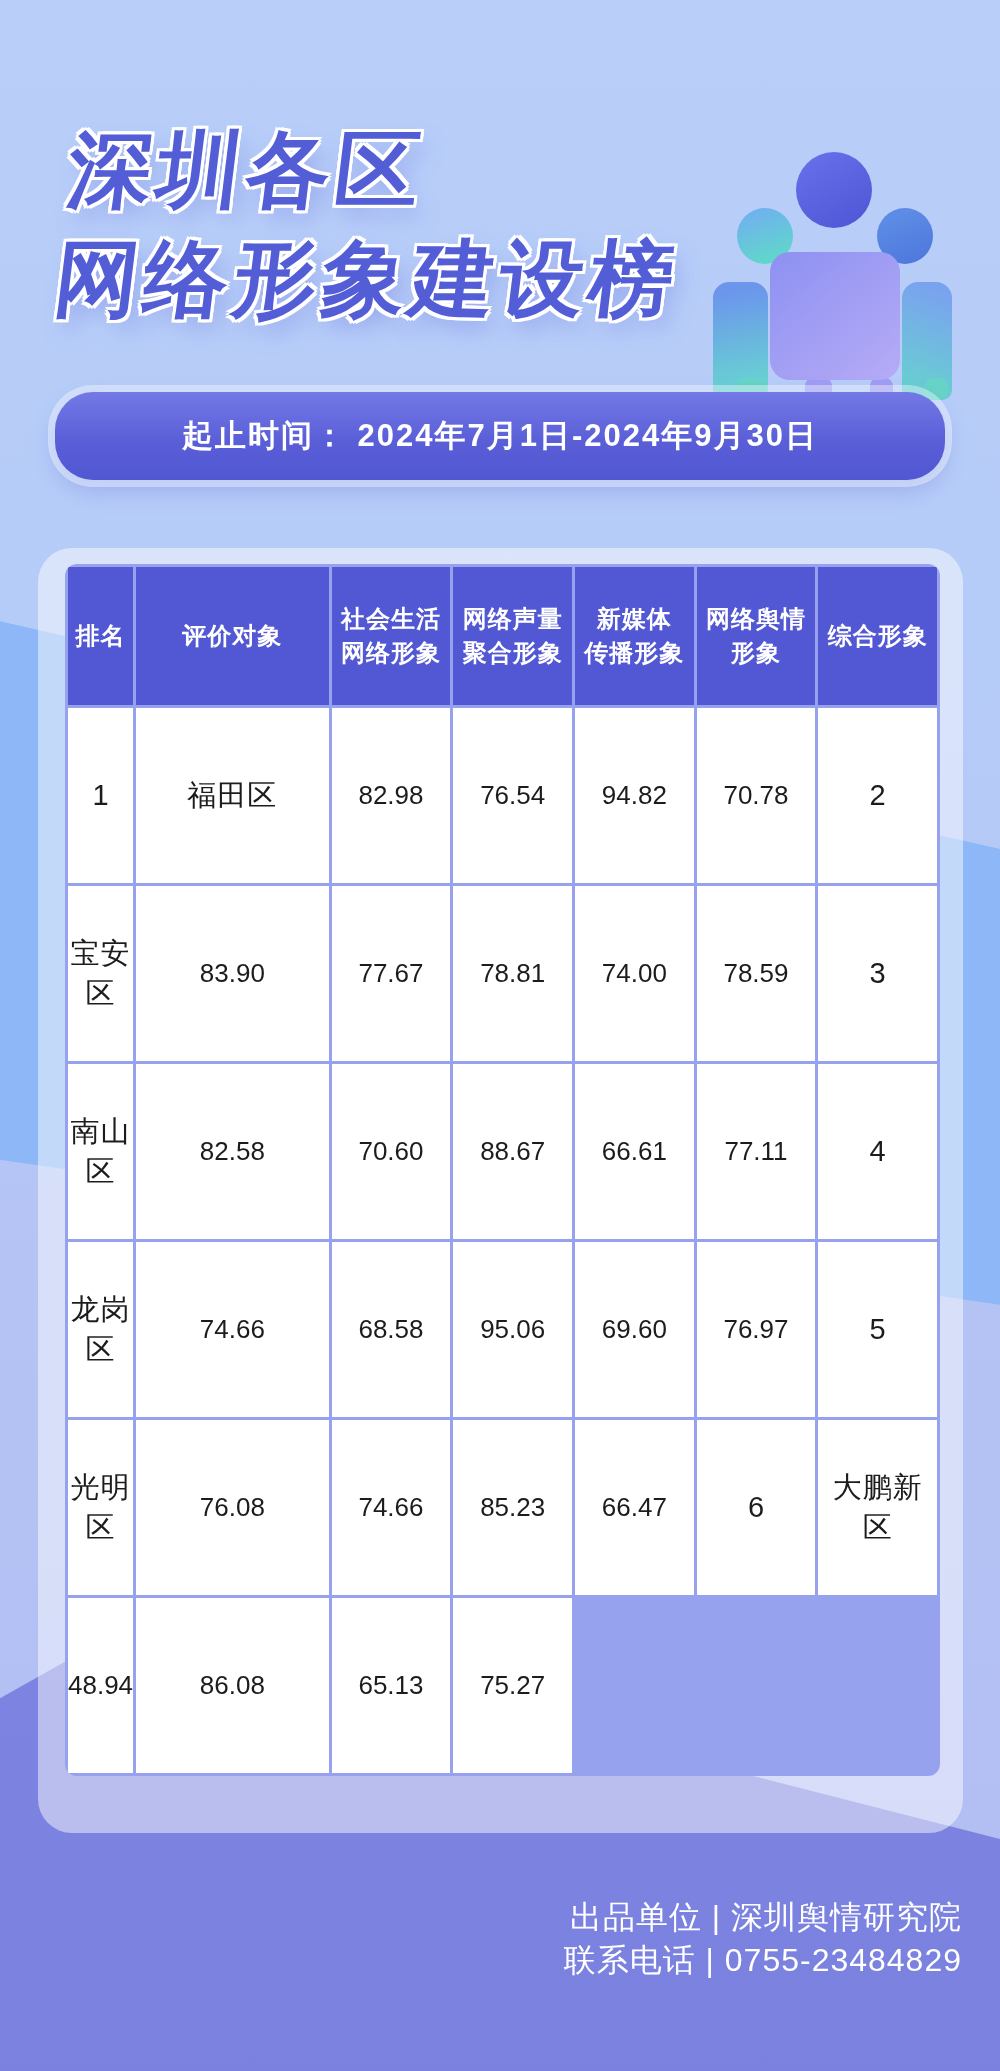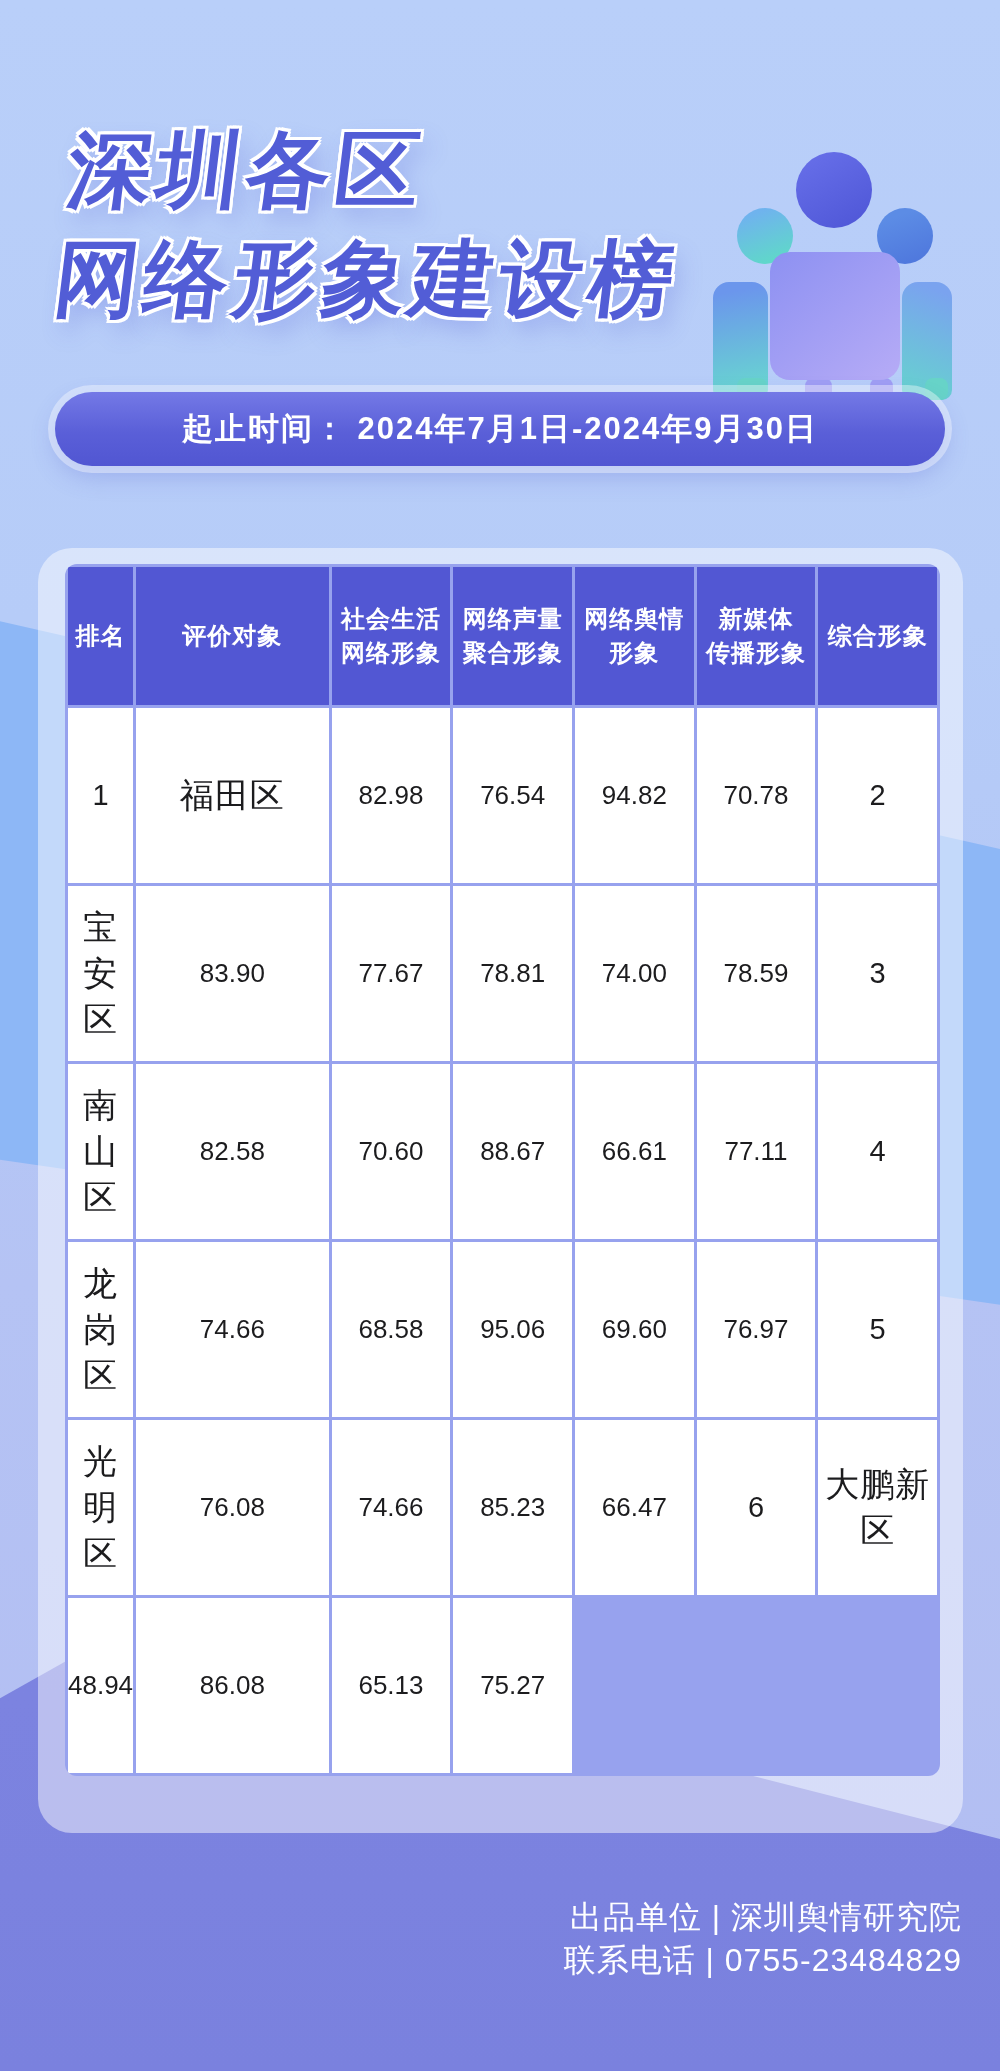--- a/index.html
+++ b/index.html
@@ -53,21 +53,21 @@
   .leg-cl { left:105px; width:27px; background:#9f9df3; }
   .leg-cr { left:170px; width:23px; background:#9f9df3; }
   .leg-r  { left:225px; width:23px; background:#67d3c8; }
   .head-center { left:96px;  top:12px;  width:76px; height:76px; border-radius:50%;
                  background:linear-gradient(150deg,#666ee8 10%,#5058d8 90%); }
   .body-center { left:70px;  top:112px; width:130px; height:128px; border-radius:20px;
                  background:linear-gradient(140deg,#8f92f2 5%,#b4aaf6 95%); }
 
   
   .banner {
-    position:absolute; left:55px; top:392px; width:890px; height:74px;
+    position:absolute; left:55px; top:392px; width:890px; height:88px;
     border-radius:38px;
     background:linear-gradient(180deg,#7479e6 0%,#5a5fd8 55%,#5156d2 100%);
     box-shadow:0 0 0 7px rgba(255,255,255,0.38), 0 10px 24px rgba(90,100,210,0.30);
     display:flex; align-items:center; justify-content:center;
   }
   .banner-text { color:#fff; font-size:31px; font-weight:bold; letter-spacing:2px; }
 
   
   .card {
     position:absolute; left:38px; top:548px; width:925px; height:1285px;
@@ -84,21 +84,21 @@
   }
   .cell {
     background:#fff; display:flex; align-items:center; justify-content:center;
     color:#1c1c1e; text-align:center;
   }
   .cell.th {
     background:#5257d3; color:#fff; font-weight:bold;
     font-size:24px; line-height:34px; white-space:pre-line; letter-spacing:1px;
   }
   .cell.rank { font-size:29px; }
-  .cell.name { font-size:34px; letter-spacing:1px; }
+  .cell.name { font-size:29px; letter-spacing:1px; }
   .cell.score { font-size:26px; }
 
   
   .footer {
     position:absolute; right:38px; top:1896px; text-align:right;
     color:#fff; font-size:32px; line-height:43px; letter-spacing:1px;
   }
 </style>
 </head>
 <body>
@@ -132,24 +132,24 @@
 
   <div class="card">
     <div class="tbl">
 
       <div class="cell th">排名</div>
       <div class="cell th">评价对象</div>
       <div class="cell th">社会生活
 网络形象</div>
       <div class="cell th">网络声量
 聚合形象</div>
+      <div class="cell th">新媒体
+传播形象</div>
       <div class="cell th">网络舆情
 形象</div>
-      <div class="cell th">新媒体
-传播形象</div>
       <div class="cell th">综合形象</div>
 
       <div class="cell rank">1</div>
       <div class="cell name">福田区</div>
       <div class="cell score">82.98</div>
       <div class="cell score">76.54</div>
       <div class="cell score">94.82</div>
       <div class="cell score">70.78</div>
 
       <div class="cell rank">2</div>

